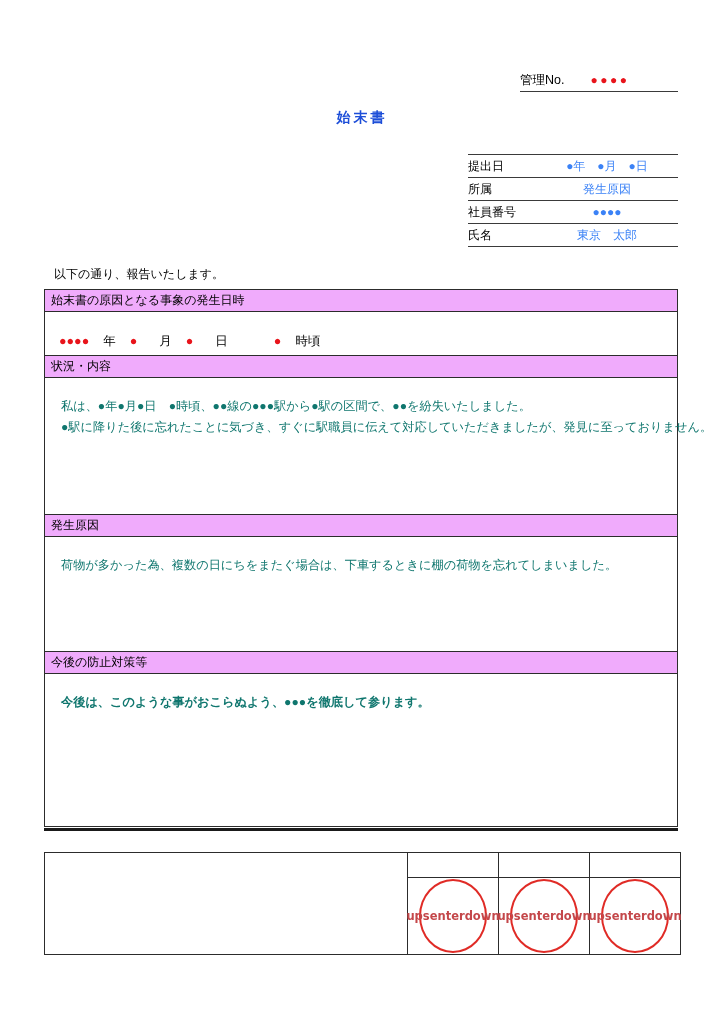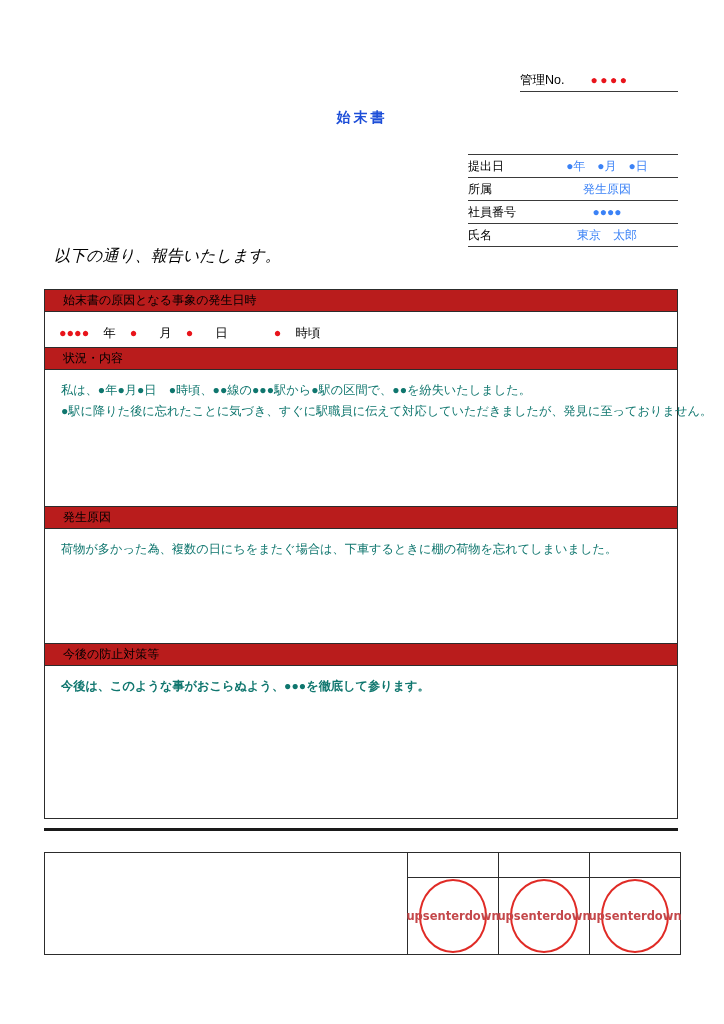--- a/index.html
+++ b/index.html
@@ -91,46 +91,45 @@
     padding-right: 6px !important;
   }
   .info-value.date-line {
     letter-spacing: 0px;
   }
 
   
   .intro {
     position: absolute;
     left: 54px;
-    top: 234px;
-    font-size: 16px;
-    font-style: italic;
+    top: 254px;
+    font-size: 12px;
   }
 
   
   .main-box {
     position: absolute;
     left: 44px;
     top: 277px;
     width: 634px;
     border: 1.6px solid #2c2c2c;
     box-sizing: border-box;
     background: #ffffff;
   }
   .sec-header {
-    background: #b91c1c;
+    background: #f0abfc;
     border-bottom: 1.4px solid #2c2c2c;
     font-size: 12px;
-    padding: 3px 0 3px 18px;
+    padding: 3px 0 3px 6px;
     line-height: 15px;
     color: #000;
   }
   .sec-header.topless { border-top: 1.4px solid #2c2c2c; }
   .sec-body {
-    padding: 10px 10px 4px 10px;
+    padding: 18px 10px 4px 10px;
     box-sizing: border-box;
   }
   .date-row {
     font-size: 12.5px;
     color: #e8141b;
     white-space: nowrap;
     padding: 2px 0 0 4px;
     line-height: 19px;
   }
   .date-row .lbl { color: #000; }

